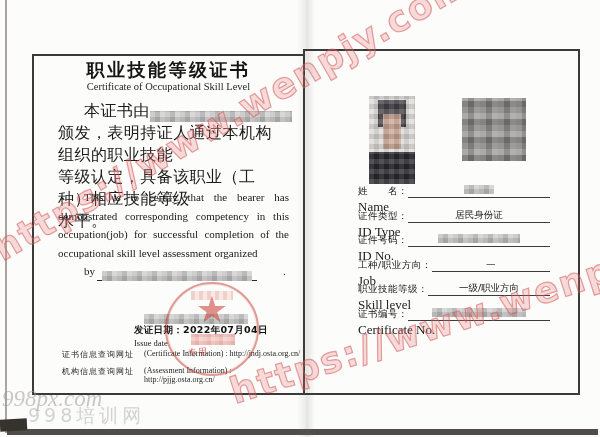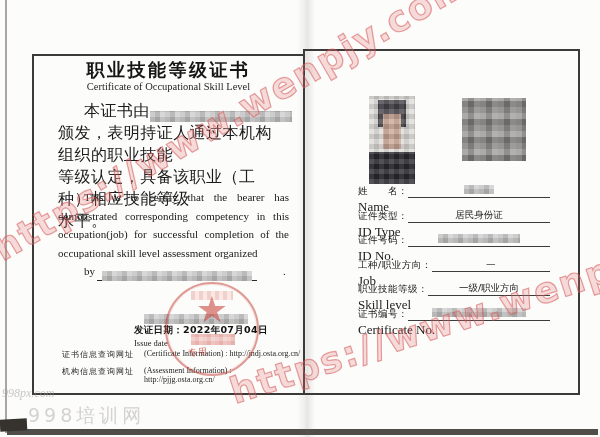--- a/index.html
+++ b/index.html
@@ -86,21 +86,21 @@
   .f-line{flex:1;border-bottom:1px solid #3c3c3c;text-align:center;font-size:9.5px;height:14px;line-height:14px;white-space:nowrap;color:#161616;}
   .f-en{font-family:"Liberation Serif",serif;font-size:13px;margin-top:1px;color:#222;}
   .w30{width:30px;} .w82{width:82px;} .w94{width:94px;}
   
   .wm{position:absolute;z-index:50;pointer-events:none;white-space:nowrap;
     font-family:"DejaVu Sans",sans-serif;font-weight:bold;
     color:rgba(225,120,118,.26);-webkit-text-stroke:1.2px rgba(212,86,84,.55);}
   .wm1{left:-40px;top:95px;font-size:36px;letter-spacing:2px;transform:rotate(-30deg);}
   .wm2{left:218px;top:288px;font-size:36px;letter-spacing:2px;transform:rotate(-18deg);}
   .wm-gray1{position:absolute;left:2px;top:386px;z-index:40;font-family:"Liberation Serif",serif;
-    font-style:italic;font-size:12px;color:rgba(158,155,148,.55);}
+    font-style:italic;font-size:23px;color:rgba(158,155,148,.55);}
   .wm-gray2{position:absolute;left:28px;top:403px;z-index:40;font-size:19px;letter-spacing:4px;color:rgba(172,169,162,.5);}
 </style>
 </head>
 <body>
 
 <div class="scan-edge-left"></div>
 <div class="scan-edge-bottom"></div>
 <div class="scan-corner-blob"></div>
 <div class="fold-shadow"></div>
 

